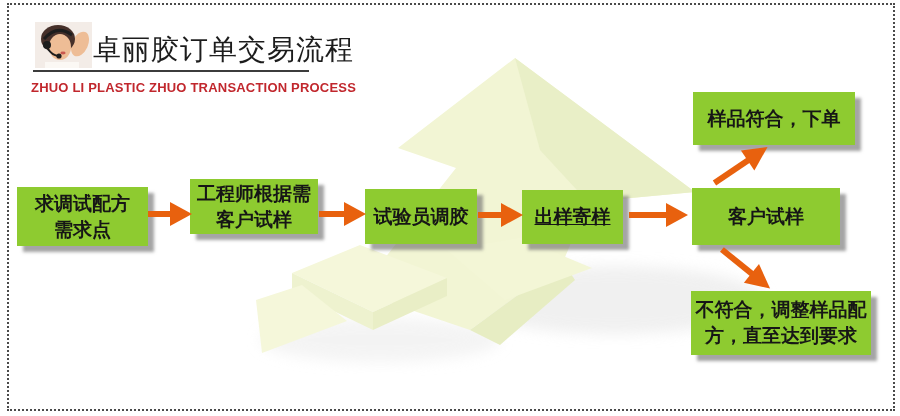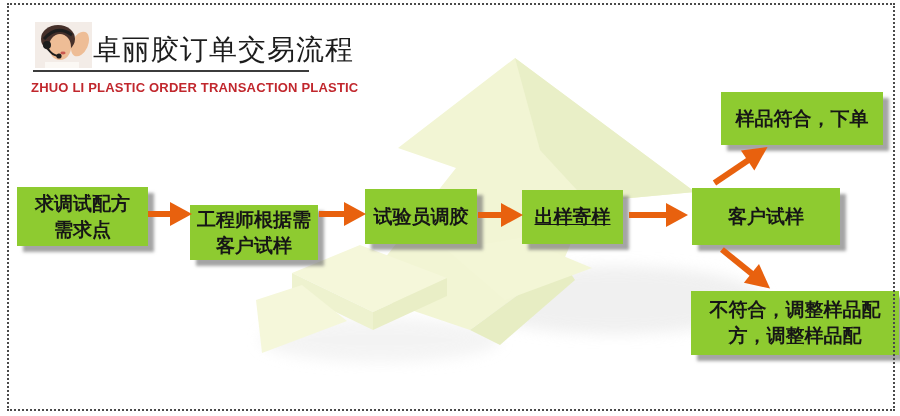--- a/index.html
+++ b/index.html
@@ -33,26 +33,26 @@
   
   .node{
     position:absolute;z-index:10;
     background:var(--green,#8ecb30);
     box-shadow:6px 6px 3px rgba(110,110,110,.62);
     display:flex;flex-direction:column;align-items:center;justify-content:center;
     color:#161616;font-weight:600;font-size:19px;line-height:26px;
     text-align:center;white-space:nowrap;
   }
   .n1{left:17px;top:187px;width:131px;height:59px;}
-  .n2{left:190px;top:205px;width:128px;height:55px;}
+  .n2{left:190px;top:179px;width:128px;height:55px;}
   .n3{left:365px;top:189px;width:112px;height:55px;}
   .n4{left:522px;top:190px;width:101px;height:54px;text-decoration:underline;}
   .n5{left:692px;top:188px;width:148px;height:57px;}
-  .n6{left:693px;top:92px;width:162px;height:53px;margin-left:28px;}
-  .n7{left:691px;top:291px;width:208px;height:64px;font-size:19px;}
+  .n6{left:693px;top:92px;width:162px;height:53px;}
+  .n7{left:691px;top:291px;width:180px;height:64px;font-size:19px;}
   
   .arrow{position:absolute;z-index:12;overflow:visible;}
   .a1{left:148px;top:201px;}
   .a2{left:319px;top:201px;}
   .a3{left:478px;top:202px;}
   .a4{left:629px;top:202px;}
   .a5{left:709px;top:152px;transform:rotate(-34deg);transform-origin:center;}
   .a6{left:715px;top:256px;transform:rotate(39deg);transform-origin:center;}
   .arrow line{stroke:var(--orange,#e8610e);stroke-width:6;}
   .arrow polygon{fill:var(--orange,#e8610e);}
@@ -89,21 +89,21 @@
   <ellipse cx="25" cy="25" rx="11" ry="13" fill="#eebd96"></ellipse>
   <path d="M9,17 Q22,2 37,13" fill="none" stroke="#1d1d1d" stroke-width="3"></path>
   <circle cx="12" cy="23" r="4" fill="#1d1d1d"></circle>
   <path d="M13,27 Q17,33 23,34" fill="none" stroke="#1d1d1d" stroke-width="2"></path>
   <circle cx="24" cy="34" r="2.6" fill="#1d1d1d"></circle>
   <ellipse cx="28" cy="31" rx="2.6" ry="1.4" fill="#c9574f"></ellipse>
   <rect x="10" y="40" width="34" height="6" fill="#fbf8f4"></rect>
 </svg>
 <div class="page-title">卓丽胶订单交易流程</div>
 <div class="title-rule"></div>
-<div class="page-subtitle">ZHUO LI PLASTIC ORDER TRANSACTION PLASTIC</div>
+<div class="page-subtitle">ZHUO LI PLASTIC ZHUO TRANSACTION PROCESS</div>
 
 <div class="node n1">
   <span>求调试配方</span>
   <span>需求点</span>
 </div>
 <div class="node n2">
   <span>工程师根据需</span>
   <span>客户试样</span>
 </div>
 <div class="node n3">
@@ -113,21 +113,21 @@
   <span>出样寄样</span>
 </div>
 <div class="node n5">
   <span>客户试样</span>
 </div>
 <div class="node n6">
   <span>样品符合，下单</span>
 </div>
 <div class="node n7">
   <span>不符合，调整样品配</span>
-  <span>方，调整样品配</span>
+  <span>方，直至达到要求</span>
 </div>
 
 <svg class="arrow a1" width="44" height="26">
     <line x1="0" y1="13" x2="24" y2="13"></line>
     <polygon points="22,1 44,13 22,25"></polygon>
   </svg>
 <svg class="arrow a2" width="47" height="26">
     <line x1="0" y1="13" x2="27" y2="13"></line>
     <polygon points="25,1 47,13 25,25"></polygon>
   </svg>

